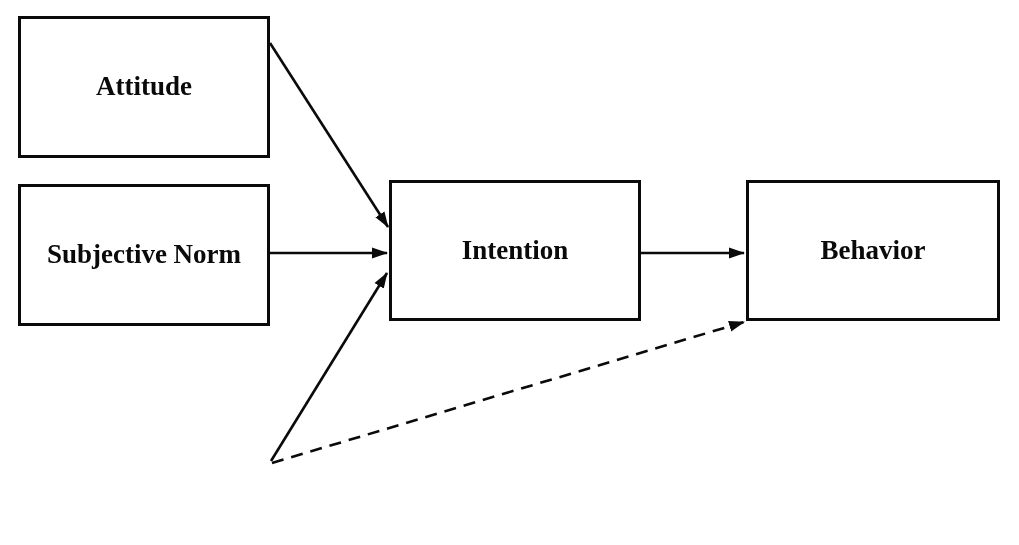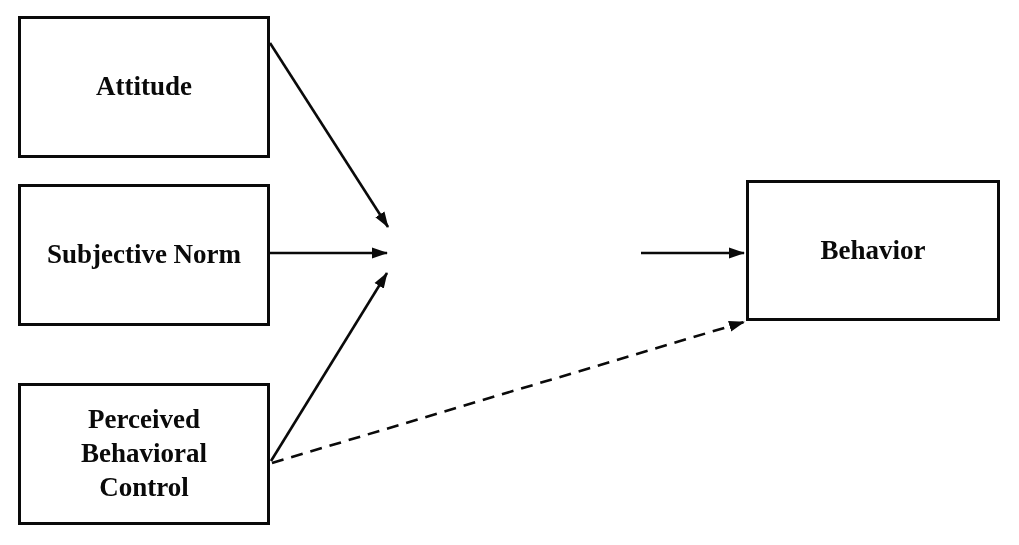--- a/index.html
+++ b/index.html
@@ -69,23 +69,22 @@
   </svg>
 
   <div class="node" style="left: 18px; top: 16px; width: 252px; height: 142px;">
     <span class="node-label">Attitude</span>
   </div>
 
   <div class="node" style="left: 18px; top: 184px; width: 252px; height: 142px;">
     <span class="node-label">Subjective Norm</span>
   </div>
 
-  <div class="node" style="left: 18px; top: 383px; width: 252px; height: 142px;">
-    <span class="node-label">Perceived Behavioral
-Control</span>
+
+  <div class="node" style="left: 389px; top: 180px; width: 252px; height: 141px;">
+    <span class="node-label">Intention</span>
   </div>
-
 
   <div class="node" style="left: 746px; top: 180px; width: 254px; height: 141px; justify-content: center;">
     <span class="node-label">Behavior</span>
   </div>
 
 </div>
 
 </body></html>

